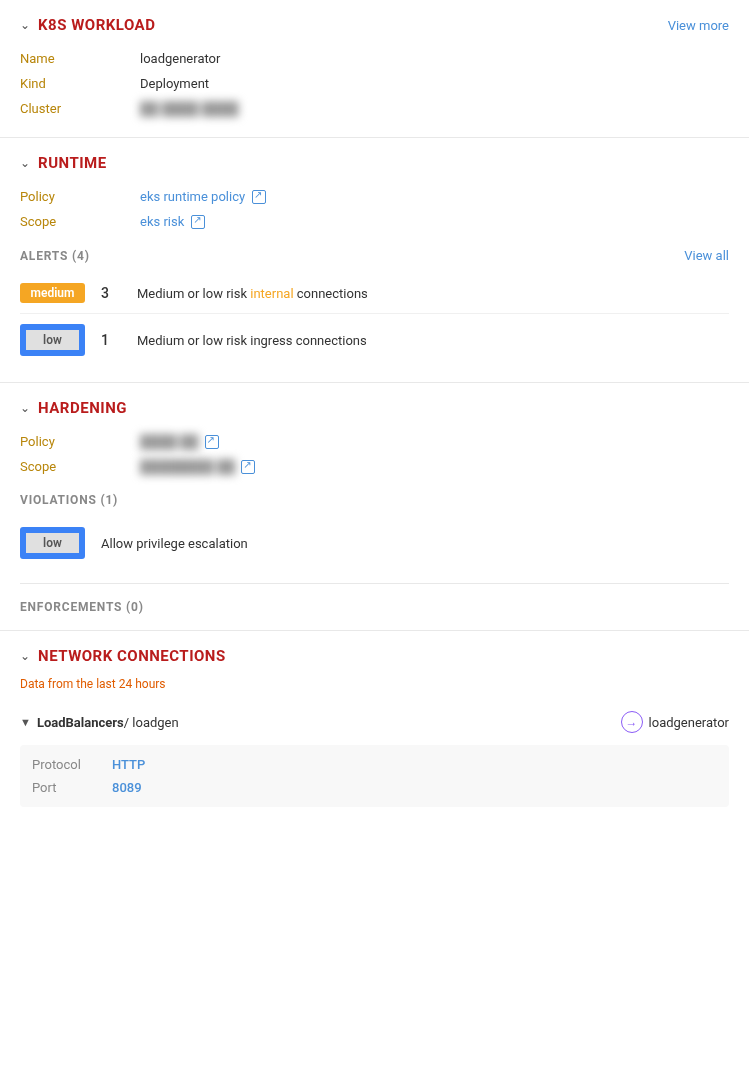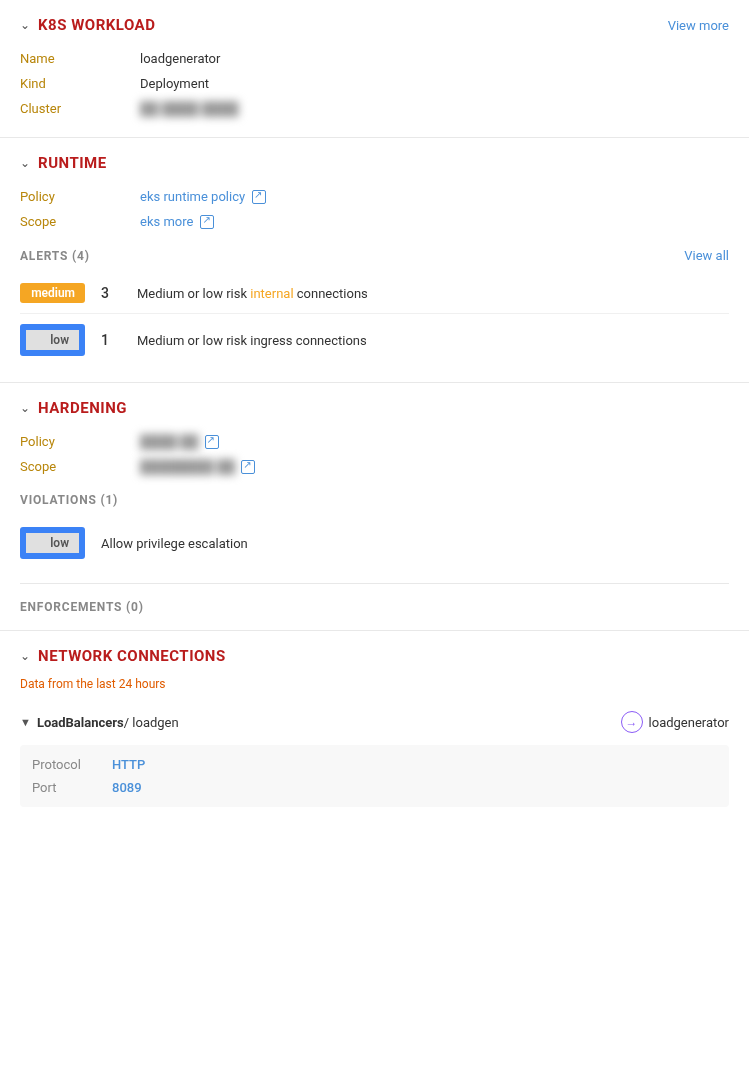--- a/index.html
+++ b/index.html
@@ -136,21 +136,21 @@
       border-bottom: none;
     }
 
     .badge {
       display: inline-block;
       padding: 3px 10px;
       border-radius: 3px;
       font-size: 12px;
       font-weight: 600;
       min-width: 65px;
-      text-align: right;
+      text-align: center;
     }
 
     .badge-medium {
       background: #f5a623;
       color: #fff;
     }
 
     .badge-low {
       background: #e0e0e0;
       color: #555;
@@ -316,21 +316,21 @@
   <div class="field-row">
     <span class="field-label">Policy</span>
     <span class="field-value link">
       <span>eks runtime policy</span>
       <span class="external-icon"></span>
     </span>
   </div>
   <div class="field-row">
     <span class="field-label">Scope</span>
     <span class="field-value link">
-      <span>eks more</span>
+      <span>eks risk</span>
       <span class="external-icon"></span>
     </span>
   </div>
 
   <div class="subsection">
     <div class="subsection-header">
       <span class="subsection-title">ALERTS (4)</span>
       <a class="view-all-link">View all</a>
     </div>
 

